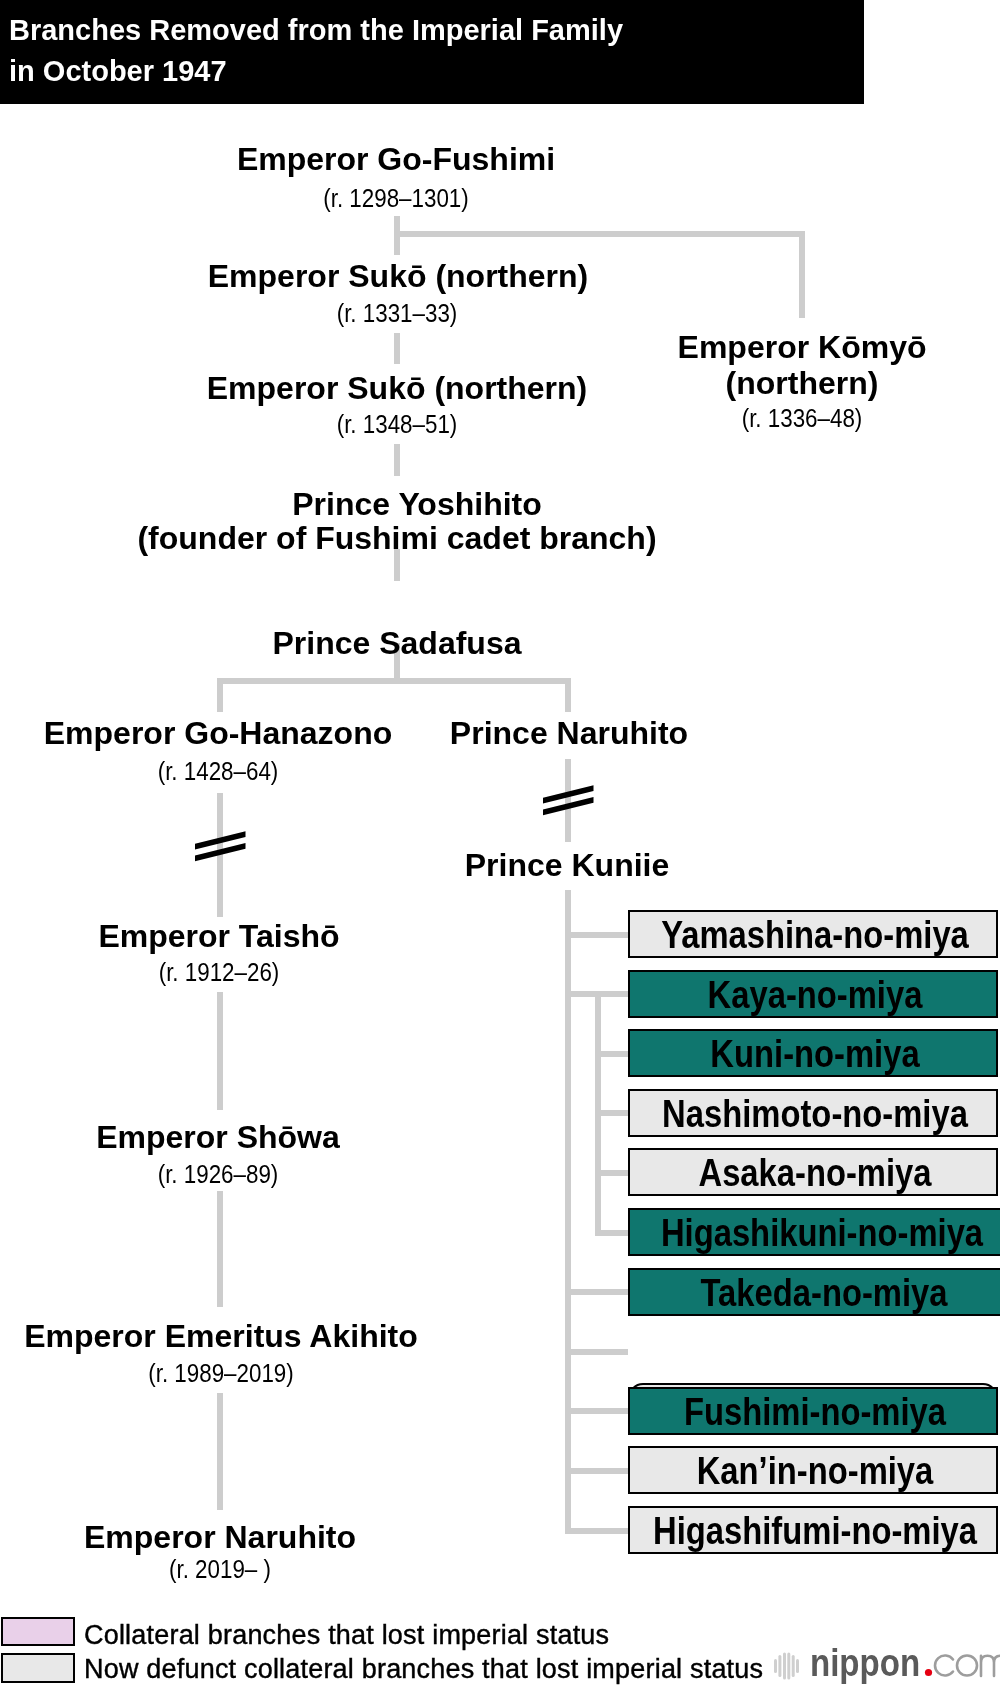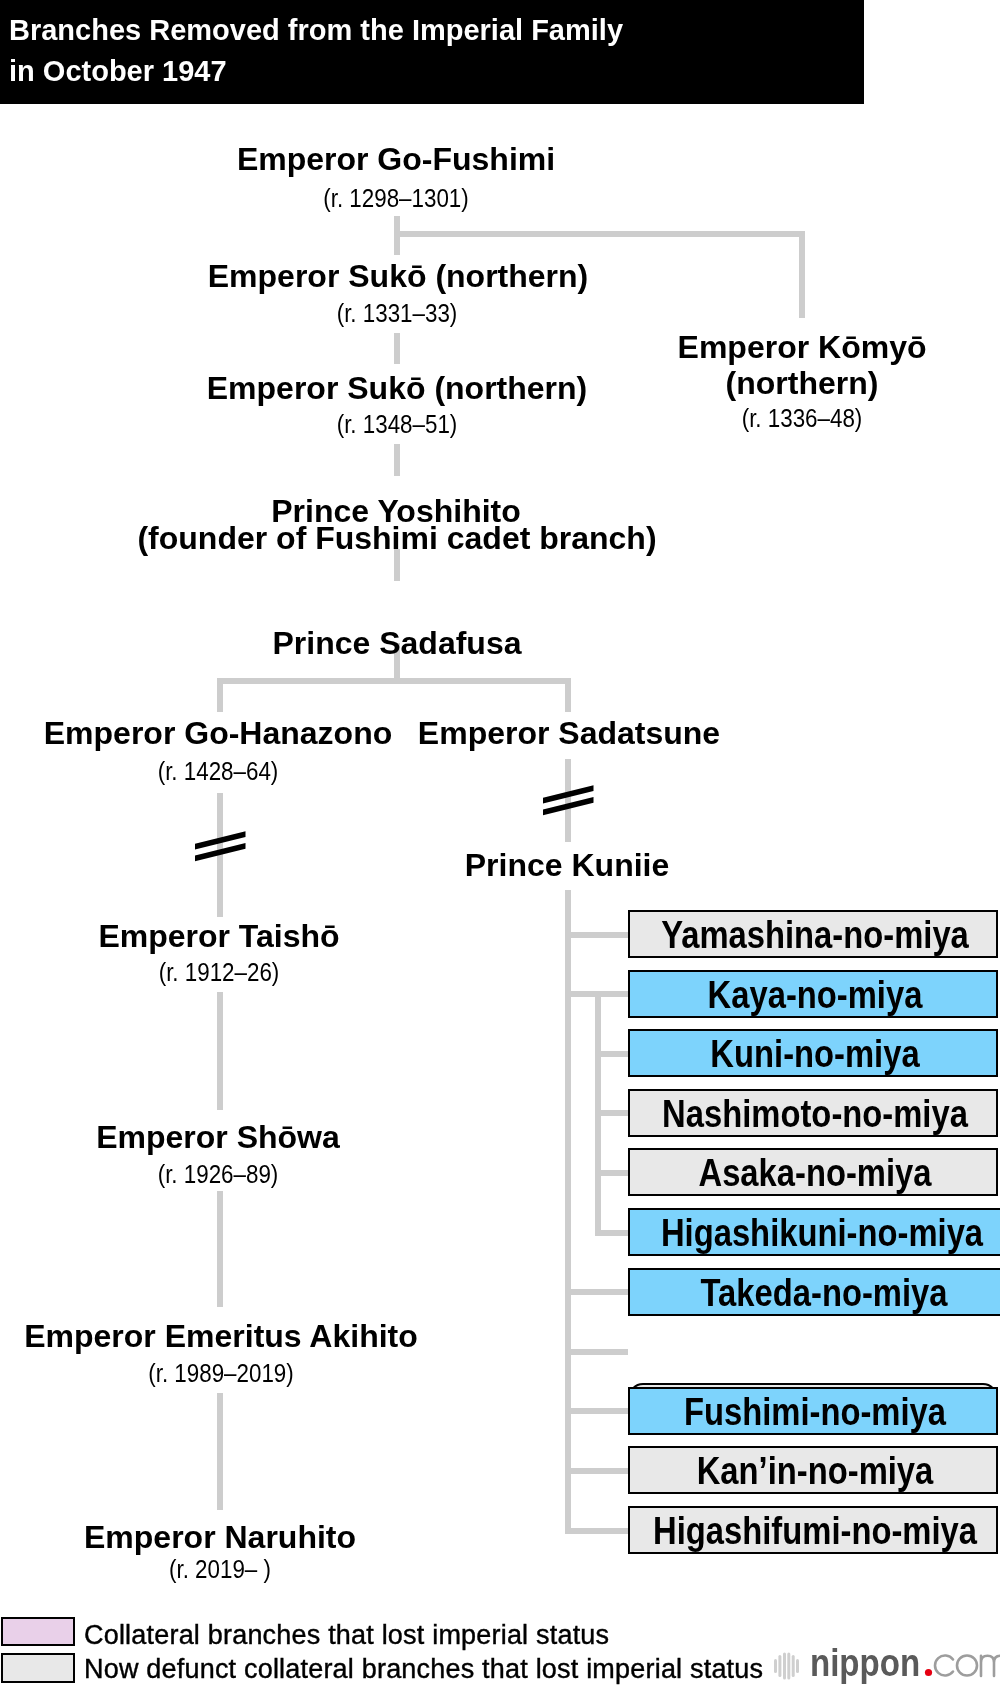--- a/index.html
+++ b/index.html
@@ -4,21 +4,21 @@
 <style>
   html,body{margin:0;padding:0;}
   body{width:1000px;height:1686px;background:#fff;font-family:"Liberation Sans",sans-serif;}
   #wrap{position:relative;width:1000px;height:1686px;overflow:hidden;}
   .ln{position:absolute;background:#cdcdcd;}
   .n{position:absolute;font-weight:bold;font-size:32px;color:#000;white-space:nowrap;transform:translate(-50%,-50%);line-height:1;}
   .d{position:absolute;font-weight:normal;font-size:26px;color:#000;white-space:nowrap;transform:translate(-50%,-50%) scaleX(0.86);line-height:1;}
   .box{position:absolute;left:628px;width:366px;height:44px;border:2.5px solid #000;font-weight:bold;font-size:39px;line-height:44px;color:#000;}
   .box span{position:absolute;left:calc(50% + 2px);top:50%;white-space:nowrap;line-height:1;transform:translate(-50%,-50%) scaleX(0.84);}
   .g{background:#e8e8e8;}
-  .p{background:#7dd3fc;}
+  .p{background:#0f766e;}
   .brk{position:absolute;}
 </style>
 </head>
 <body>
 <div id="wrap">
 
   <div style="position:absolute;left:0;top:0;width:864px;height:104px;background:#000;"></div>
   <div style="position:absolute;left:9px;top:9.5px;color:#fff;font-weight:bold;font-size:29px;line-height:41.5px;white-space:nowrap;">Branches Removed from the Imperial Family<br>in October 1947</div>
 
   <div class="ln" style="left:394px;top:216px;width:6px;height:39px;"></div>
@@ -63,37 +63,37 @@
     <polygon points="5,24.5 5,18.8 55.5,6.3 55.5,12" fill="#000"></polygon>
     <polygon points="5,36.3 5,30.5 55.5,18 55.5,23.7" fill="#000"></polygon>
   </svg>
 
   <div class="n" style="left:396px;top:158.5px;">Emperor Go-Fushimi</div>
   <div class="d" style="left:396px;top:198px;">(r. 1298–1301)</div>
   <div class="n" style="left:398px;top:276px;">Emperor Sukō (northern)</div>
   <div class="d" style="left:397px;top:312.5px;">(r. 1331–33)</div>
   <div class="n" style="left:397px;top:388px;">Emperor Sukō (northern)</div>
   <div class="d" style="left:397px;top:424px;">(r. 1348–51)</div>
-  <div class="n" style="left:396px;top:504px;margin-top:7px;">Prince Yoshihito</div>
+  <div class="n" style="left:417px;top:504px;">Prince Yoshihito</div>
   <div class="n" style="left:397px;top:538px;">(founder of Fushimi cadet branch)</div>
   <div class="n" style="left:397px;top:621px;margin-top:22px;">Prince Sadafusa</div>
   <div class="n" style="left:802px;top:347px;">Emperor Kōmyō</div>
   <div class="n" style="left:802px;top:383px;">(northern)</div>
   <div class="d" style="left:802px;top:417.5px;">(r. 1336–48)</div>
   <div class="n" style="left:218px;top:732.8px;">Emperor Go-Hanazono</div>
   <div class="d" style="left:218px;top:771px;">(r. 1428–64)</div>
   <div class="n" style="left:219px;top:935.8px;">Emperor Taishō</div>
   <div class="d" style="left:219px;top:972px;">(r. 1912–26)</div>
   <div class="n" style="left:218px;top:1137.4px;text-align:right;">Emperor Shōwa</div>
   <div class="d" style="left:218px;top:1173.6px;">(r. 1926–89)</div>
   <div class="n" style="left:221px;top:1336.2px;">Emperor Emeritus Akihito</div>
   <div class="d" style="left:221px;top:1373.2px;">(r. 1989–2019)</div>
   <div class="n" style="left:220px;top:1536.7px;">Emperor Naruhito</div>
   <div class="d" style="left:220px;top:1569px;">(r. 2019– )</div>
-  <div class="n" style="left:569px;top:732.8px;">Emperor Sadatsune</div>
+  <div class="n" style="left:569px;top:732.8px;">Prince Naruhito</div>
   <div class="n" style="left:567px;top:864.9px;">Prince Kuniie</div>
 
   <div class="box g" style="top:910.0px;">
       <span>Yamashina-no-miya</span>
     </div>
   <div class="box p" style="top:969.6px;">
       <span>Kaya-no-miya</span>
     </div>
   <div class="box p" style="top:1029.2px;">
       <span>Kuni-no-miya</span>

